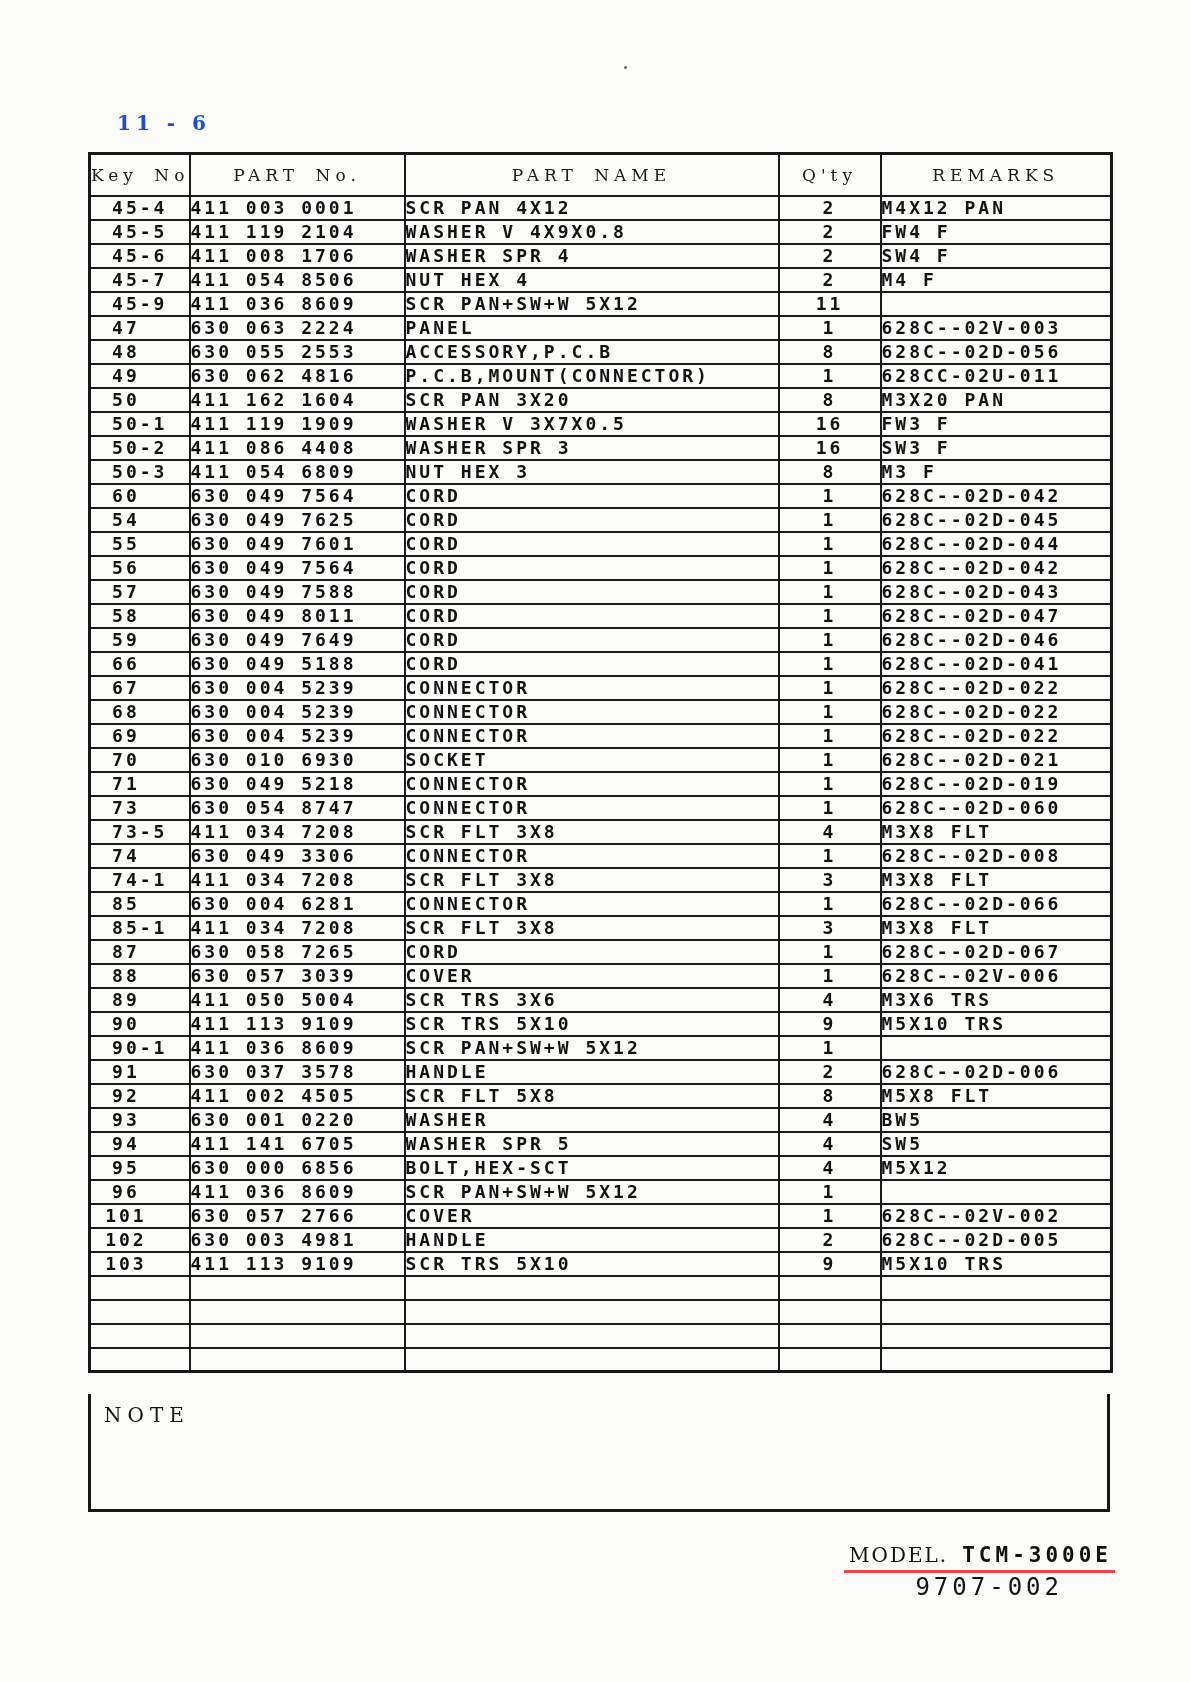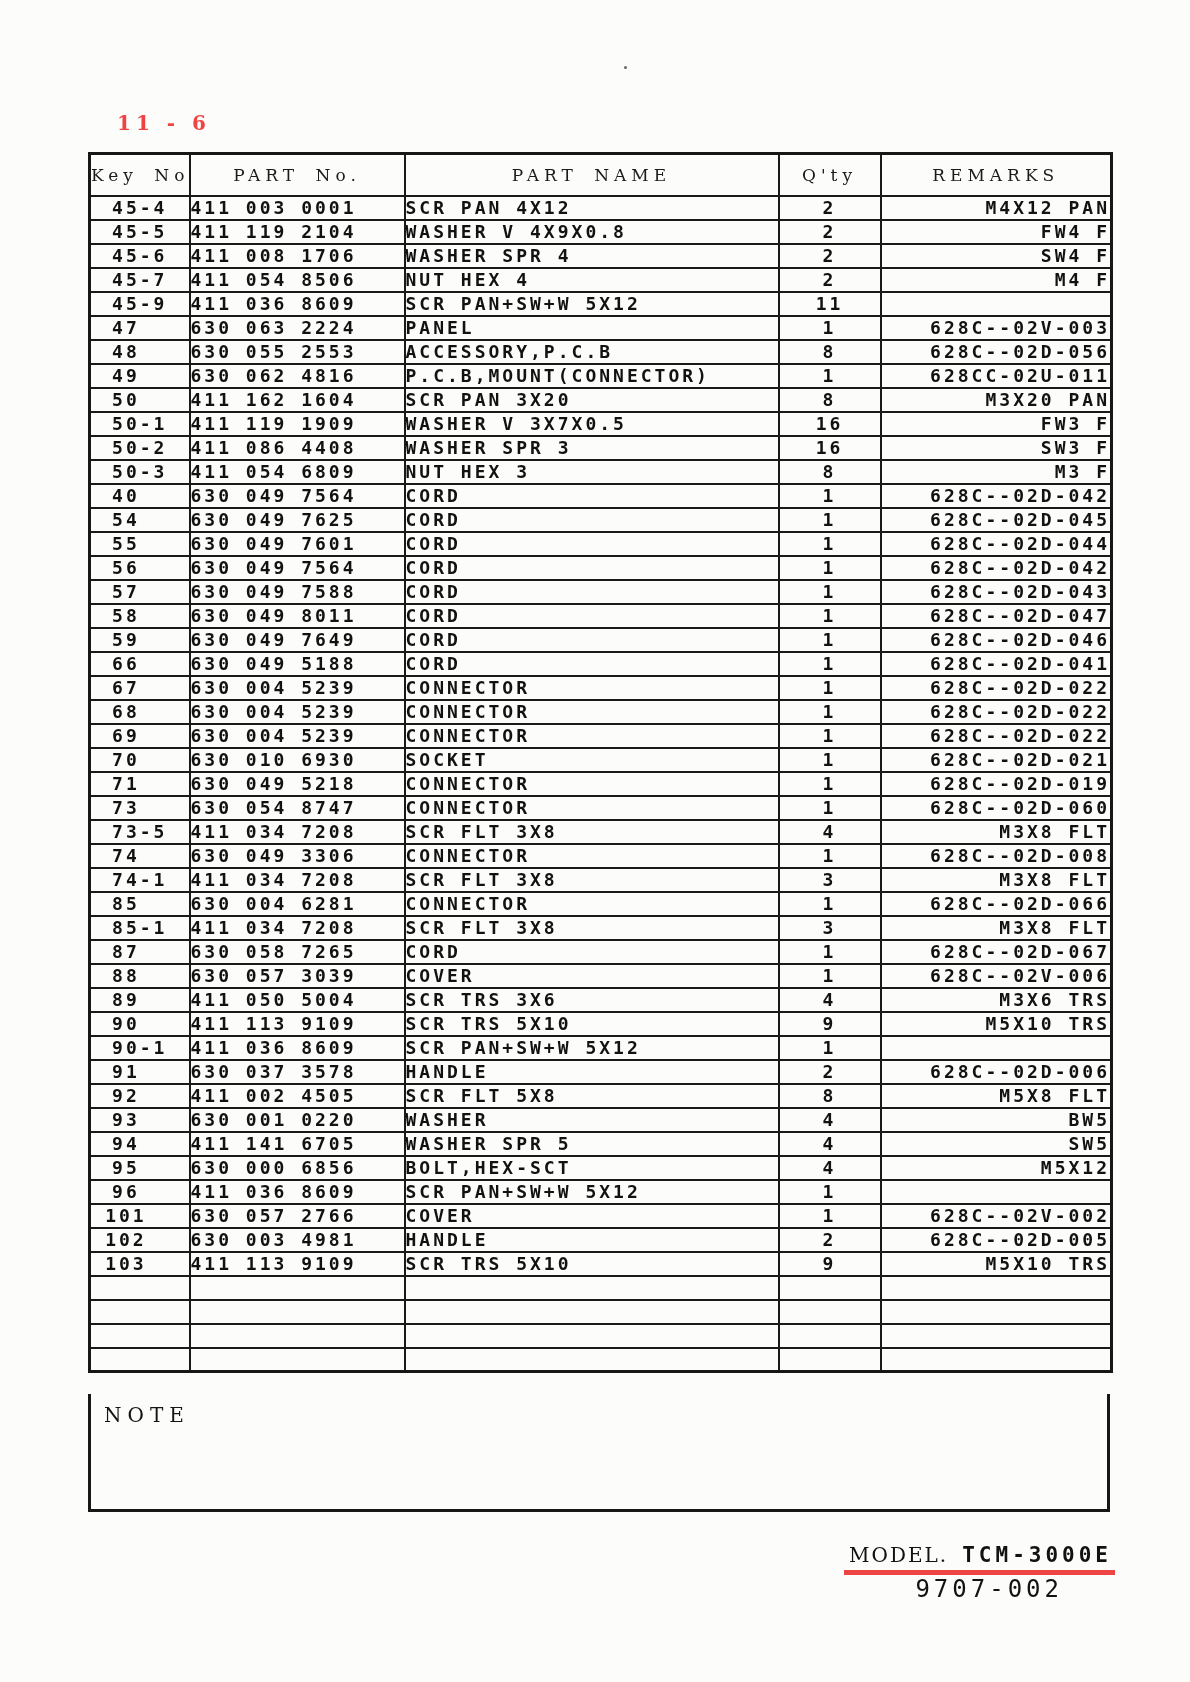--- a/index.html
+++ b/index.html
@@ -14,21 +14,21 @@
   }
   .page-label {
     position: absolute;
     left: 117px;
     top: 111px;
     font-family: "DejaVu Serif", serif;
     font-size: 20px;
     font-weight: 700;
     letter-spacing: 5px;
     white-space: pre;
-    color: #ef4444;
+    color: #1d4ed8;
   }
   .table-wrap {
     position: absolute;
     left: 88px;
     top: 152px;
     width: 1022px;
   }
   table.parts-table {
     border-collapse: collapse;
     table-layout: fixed;
@@ -59,21 +59,21 @@
     line-height: 22px;
     letter-spacing: 3px;
     color: #121212;
     white-space: pre;
     overflow: hidden;
   }
   td.c-key       { text-align: center;  padding-right: 6px; }
   td.c-part_no   { text-align: left;   padding-left: 12px; }
   td.c-part_name { text-align: left;   padding-left: 8px; }
   td.c-qty       { text-align: center; letter-spacing: 2px; }
-  td.c-remarks   { text-align: right;   padding-left: 9px; }
+  td.c-remarks   { text-align: left;   padding-left: 9px; }
   .note-box {
     position: absolute;
     left: 88px;
     top: 1394px;
     width: 1022px;
     height: 118px;
     border: 3px solid #171717;
     border-top: none;
     background: transparent;
   }
@@ -88,21 +88,21 @@
   .footer {
     position: absolute;
     left: 88px;
     top: 1543px;
     width: 1027px;
     text-align: right;
     color: #121212;
   }
   .model-line {
     display: inline-block;
-    border-bottom: 5px solid #ef4444;
+    border-bottom: 3px solid #ef4444;
     padding: 0 3px 3px 5px;
     white-space: nowrap;
   }
   .model-label {
     font-family: "DejaVu Serif", serif;
     font-size: 20px;
     letter-spacing: 2px;
   }
   .model-value {
     font-family: "DejaVu Sans Mono", monospace;
@@ -232,21 +232,21 @@
             <td class="c-remarks">SW3 F</td>
           </tr>
           <tr>
             <td class="c-key">50-3</td>
             <td class="c-part_no">411 054 6809</td>
             <td class="c-part_name">NUT HEX 3</td>
             <td class="c-qty">8</td>
             <td class="c-remarks">M3 F</td>
           </tr>
           <tr>
-            <td class="c-key">40  </td>
+            <td class="c-key">60  </td>
             <td class="c-part_no">630 049 7564</td>
             <td class="c-part_name">CORD</td>
             <td class="c-qty">1</td>
             <td class="c-remarks">628C--02D-042</td>
           </tr>
           <tr>
             <td class="c-key">54  </td>
             <td class="c-part_no">630 049 7625</td>
             <td class="c-part_name">CORD</td>
             <td class="c-qty">1</td>

